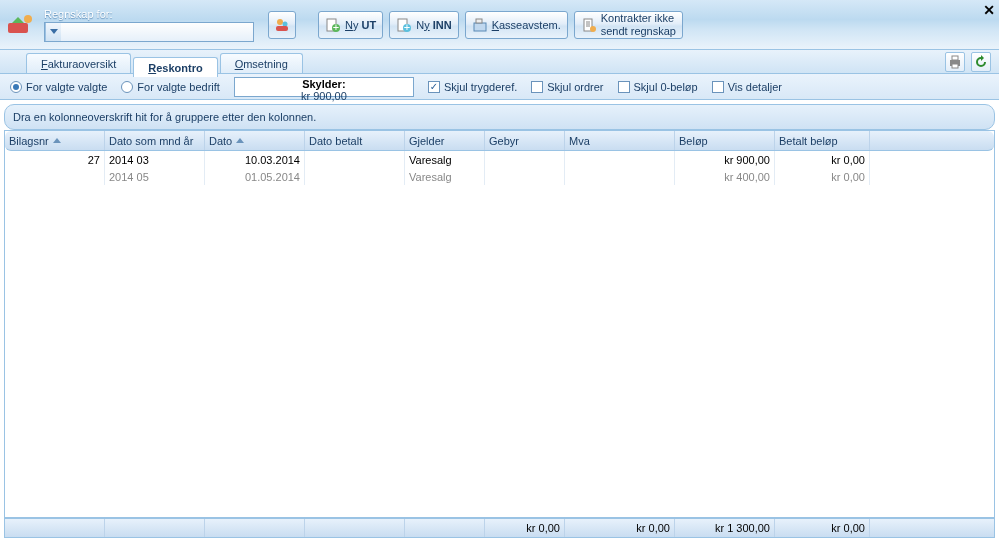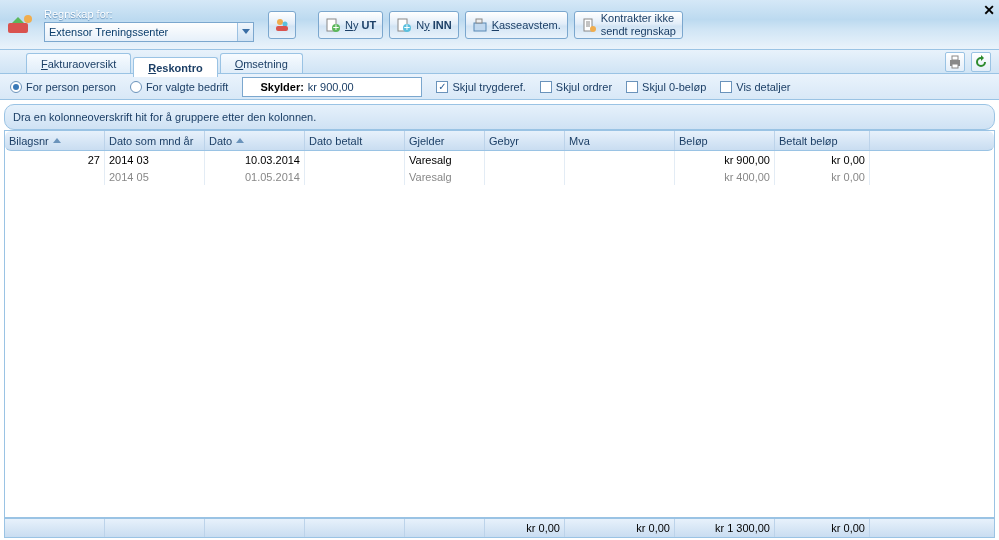--- a/index.html
+++ b/index.html
@@ -63,22 +63,23 @@
     width:12px;height:12px;border:1px solid #6a93bb;border-radius:50%;background:#fff;
     display:flex;align-items:center;justify-content:center;
   }
   .radio-dot.sel::after{content:"";width:6px;height:6px;border-radius:50%;background:#3a79b7;}
   .checkbox {
     width:12px;height:12px;border:1px solid #6a93bb;background:#fff;
     display:flex;align-items:center;justify-content:center;
   }
   .checkbox.sel::after{content:"✓";font-size:10px;color:#2a5e96;line-height:1;}
   .owes-field {
-    height:20px;border:1px solid #7ba7ce;background:#fff;padding:0 17px;display:flex;align-items:center;
+    height:20px;border:1px solid #7ba7ce;background:#fff;padding:0 6px;display:flex;align-items:center;
     min-width:180px;
+    flex-direction:column;
   }
   .owes-field b{color:#000;}
   .groupbar {
     height:26px;background:linear-gradient(to bottom,#e6f1fb,#cfe2f4);
     border:1px solid #9ac3e4;margin:4px;border-radius:10px;
     display:flex;align-items:center;padding:0 8px;color:#1c3f66;
   }
   .grid-wrap { position:absolute; left:4px; right:4px; top:130px; bottom:22px; border:1px solid #9ac3e4; background:#fff; }
   .grid-header {
     display:flex;height:20px;background:linear-gradient(to bottom,#e7f1fb,#c9ddf1);
@@ -114,21 +115,20 @@
   <span class="hand-icon">
     <svg viewBox="0 0 32 32">
         <rect x="2" y="14" width="20" height="10" rx="2" fill="#d9534f"></rect>
         <path d="M6 14 L12 8 L18 14 Z" fill="#5cb85c"></path>
         <circle cx="22" cy="10" r="4" fill="#f0ad4e"></circle>
       </svg>
   </span>
   <div class="regn-block">
     <div class="regn-label">Regnskap for:</div>
     <div class="combo">
-      <span class="combo-text">Extensor Treningssenter</span>
       <span class="combo-btn">
           <span class="caret-down"></span>
         </span>
     </div>
   </div>
   <div class="tb-btn small">
     <span class="ic16"><svg viewBox="0 0 16 16">
           <circle cx="6" cy="5" r="3" fill="#f0ad4e"></circle>
           <circle cx="11" cy="7" r="2.5" fill="#5bc0de"></circle>
           <rect x="2" y="9" width="12" height="5" rx="2" fill="#d9534f"></rect>
@@ -188,21 +188,21 @@
             <path d="M8 3a5 5 0 1 0 5 5h-2a3 3 0 1 1-3-3V3z" fill="#2e8b2e"></path>
             <path d="M8 1l3 3-3 3z" fill="#2e8b2e"></path>
           </svg></span>
     </div>
   </div>
 </div>
 
 <div class="filterbar">
   <label class="radio">
     <span class="radio-dot sel"></span>
-    <span>For person person</span>
+    <span>For valgte valgte</span>
   </label>
   <label class="radio">
     <span class="radio-dot"></span>
     <span>For valgte bedrift</span>
   </label>
   <div class="owes-field">
     <b>Skylder:</b>
     <span style="width:4px"></span>
     <span>kr 900,00</span>
   </div>

